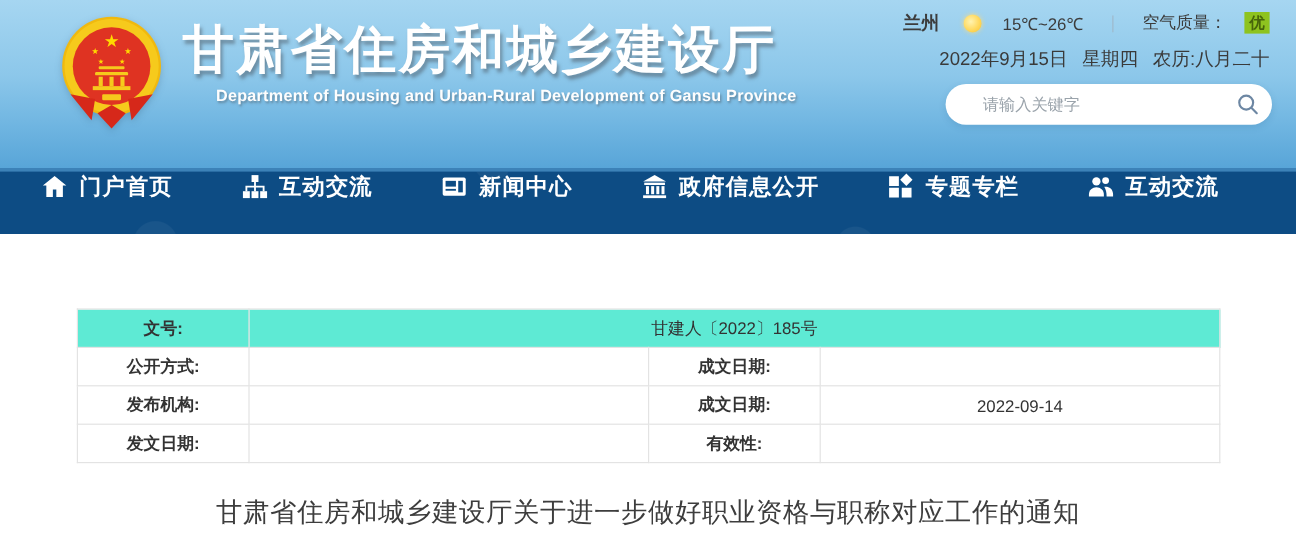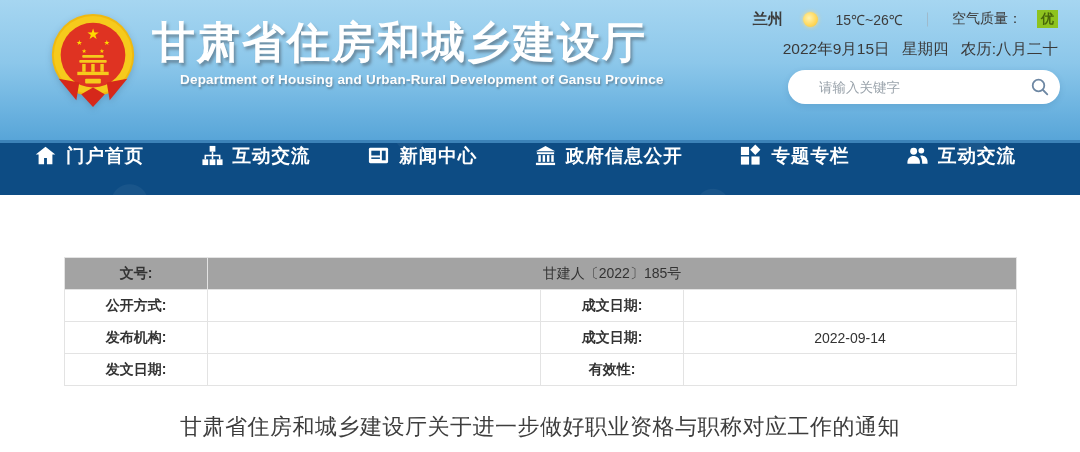--- a/index.html
+++ b/index.html
@@ -62,21 +62,21 @@
   .nav-item svg { width:23px; height:23px; margin-right:9px; }
   .nav-label { font-size:18.5px; font-weight:bold; letter-spacing:1px; }
 
   
   .content { width:1080px; background:#fff; }
   .meta-table { margin:62px 0 0 64px; border-collapse:collapse; table-layout:fixed; width:952px;
                 font-size:14px; color:#333; }
   .meta-table tr { height:32px; }
   .meta-table th, .meta-table td { border:1px solid #e3e3e3; text-align:center; font-weight:normal; padding:0 6px; }
   .meta-table th { font-weight:bold; color:#333; }
-  .meta-table tr.shaded { background:#a3a3a3; }
+  .meta-table tr.shaded { background:#5eead4; }
 
   .article-title {
     width:952px; margin:24px 0 0 64px; text-align:center;
     font-size:22px; color:#3d3d3d; letter-spacing:.5px; line-height:34px;
   }
 </style>
 </head>
 <body>
 
 <div class="header">

